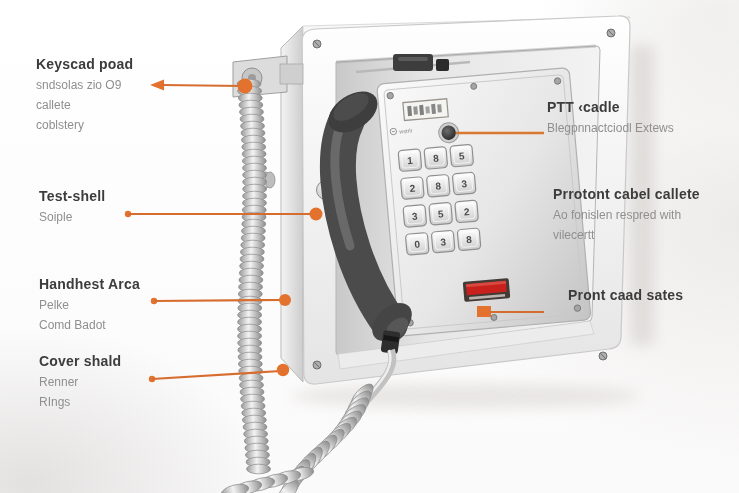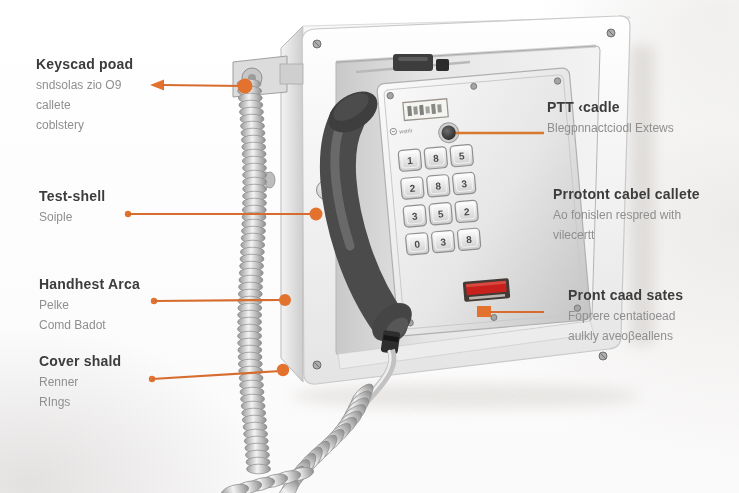--- a/index.html
+++ b/index.html
@@ -379,17 +379,13 @@
 </div>
 <div class="callout" style="left:547px;top:186px;margin-left:6px;">
   <div class="co-title big">Prrotont cabel callete</div>
   <div class="co-lines">
       <div class="co-line">Ao fonislen respred with</div>
       <div class="co-line">vilecertt</div>
     </div>
 </div>
 <div class="callout" style="left:568px;top:287px;">
   <div class="co-title big">Pront caad sates</div>
-  <div class="co-lines">
-      <div class="co-line">Foprere centatioead</div>
-      <div class="co-line">aulkly aveoβeallens</div>
-    </div>
 </div>
 
 </body></html>

